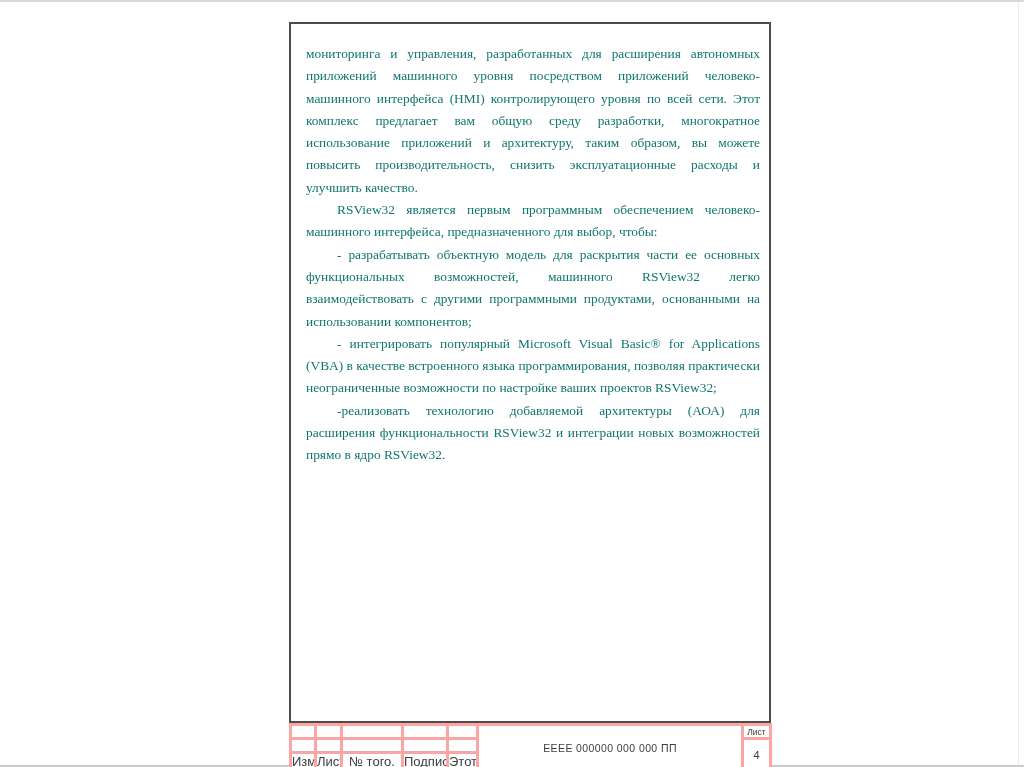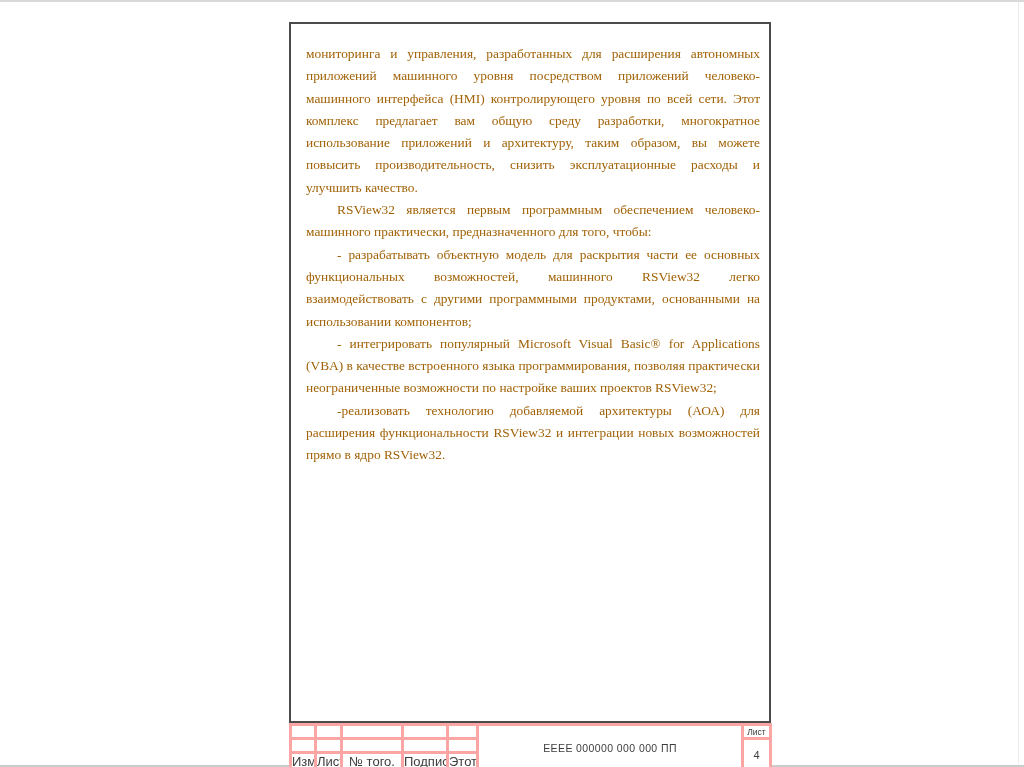--- a/index.html
+++ b/index.html
@@ -27,21 +27,21 @@
     width: 482px;
     height: 701px;
     border: 2px solid #4b4b4b;
     box-sizing: border-box;
     background: #ffffff;
   }
   .doc-text {
     padding: 19px 9px 0 15px;
     font-size: 13.4px;
     line-height: 22.3px;
-    color: #a16207;
+    color: #0f766e;
     text-align: justify;
   }
   .doc-text p {
     margin: 0;
     text-indent: 31px;
   }
   .doc-text p.no-indent { text-indent: 0; }
 
   
   .title-block {
@@ -75,21 +75,21 @@
 </head>
 <body>
 
 <div class="edge-top"></div>
 <div class="edge-bottom"></div>
 <div class="edge-right"></div>
 
 <div class="doc-frame">
   <div class="doc-text">
     <p class="no-indent">мониторинга и управления, разработанных для расширения автономных приложений машинного уровня посредством приложений человеко-машинного интерфейса (HMI) контролирующего уровня по всей сети. Этот комплекс предлагает вам общую среду разработки, многократное использование приложений и архитектуру, таким образом, вы можете повысить производительность, снизить эксплуатационные расходы и улучшить качество.</p>
-    <p>RSView32 является первым программным обеспечением человеко-машинного практически, предназначенного для того, чтобы:</p>
+    <p>RSView32 является первым программным обеспечением человеко-машинного интерфейса, предназначенного для выбор, чтобы:</p>
     <p>- разрабатывать объектную модель для раскрытия части ее основных функциональных возможностей, машинного RSView32 легко взаимодействовать с другими программными продуктами, основанными на использовании компонентов;</p>
     <p>- интегрировать популярный Microsoft Visual Basic® for Applications (VBA) в качестве встроенного языка программирования, позволяя практически неограниченные возможности по настройке ваших проектов RSView32;</p>
     <p>-реализовать технологию добавляемой архитектуры (АОА) для расширения функциональности RSView32 и интеграции новых возможностей прямо в ядро RSView32.</p>
   </div>
 </div>
 
 <table class="title-block">
   <colgroup>
     <col style="width:25px">
       <col style="width:26px">

